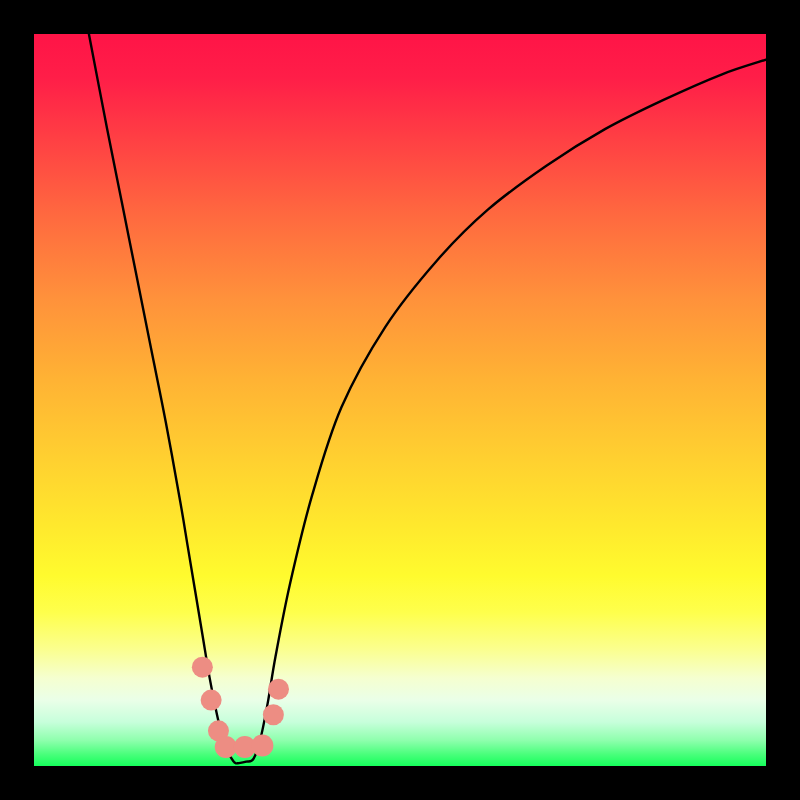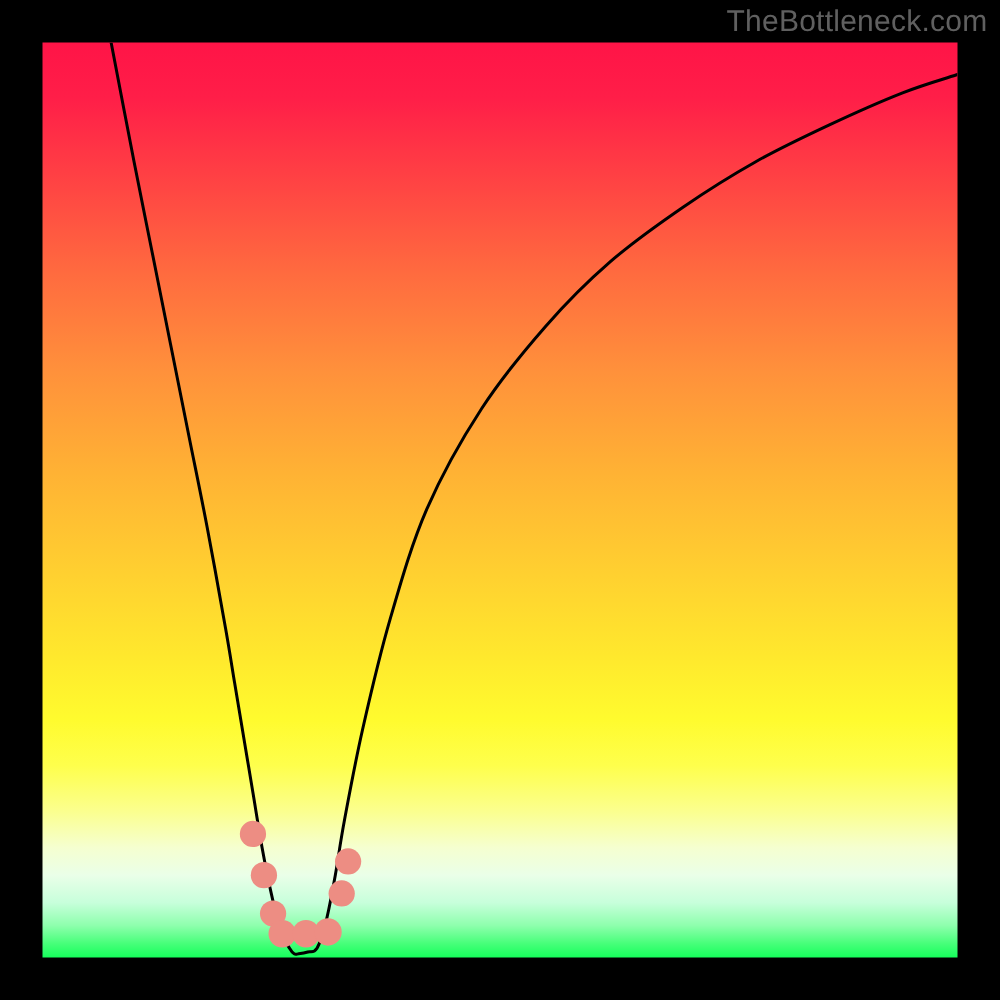--- a/index.html
+++ b/index.html
@@ -58,21 +58,20 @@
   svg.curve {
     position: absolute;
     left: 0; top: 0;
     width: 732px; height: 732px;
   }
 </style>
 </head>
 <body>
 
 <div class="frame">
-  <div class="watermark">TheBottleneck.com</div>
   <div class="plot">
     <svg class="curve" viewBox="0 0 732 732" preserveAspectRatio="none">
       <path id="curve-path" fill="none" stroke="#000" stroke-width="2.4" stroke-linecap="round" d="M 54.90 0.00 C 57.95 15.86, 67.71 67.10, 73.20 95.16 C 78.69 123.22, 82.96 143.96, 87.84 168.36 C 92.72 192.76, 97.60 217.16, 102.48 241.56 C 107.36 265.96, 112.24 290.36, 117.12 314.76 C 122.00 339.16, 126.88 362.34, 131.76 387.96 C 136.64 413.58, 142.74 447.74, 146.40 468.48 C 150.06 489.22, 151.28 497.76, 153.72 512.40 C 156.16 527.04, 158.60 541.68, 161.04 556.32 C 163.48 570.96, 165.92 585.60, 168.36 600.24 C 170.80 614.88, 173.24 630.74, 175.68 644.16 C 178.12 657.58, 180.56 669.78, 183.00 680.76 C 185.44 691.74, 187.88 702.72, 190.32 710.04 C 192.76 717.36, 195.81 721.51, 197.64 724.68 C 199.47 727.85, 200.08 728.34, 201.30 729.07 C 202.52 729.80, 203.13 729.32, 204.96 729.07 C 206.79 728.83, 209.84 728.34, 212.28 727.61 C 214.72 726.88, 217.16 728.83, 219.60 724.68 C 222.04 720.53, 224.48 712.48, 226.92 702.72 C 229.36 692.96, 231.80 679.54, 234.24 666.12 C 236.68 652.70, 237.90 641.72, 241.56 622.20 C 245.22 602.68, 250.10 575.84, 256.20 549.00 C 262.30 522.16, 269.62 490.44, 278.16 461.16 C 286.70 431.88, 295.24 401.38, 307.44 373.32 C 319.64 345.26, 335.50 317.20, 351.36 292.80 C 367.22 268.40, 385.52 246.44, 402.60 226.92 C 419.68 207.40, 435.54 191.54, 453.84 175.68 C 472.14 159.82, 492.88 145.18, 512.40 131.76 C 531.92 118.34, 551.44 106.14, 570.96 95.16 C 590.48 84.18, 610.00 75.03, 629.52 65.88 C 649.04 56.73, 671.00 46.97, 688.08 40.26 C 705.16 33.55, 724.68 28.06, 732.00 25.62"></path>
       <g id="markers">
           <circle cx="168.36" cy="633.18" r="10.50" fill="#ed8d83"></circle>
           <circle cx="177.14" cy="666.12" r="10.50" fill="#ed8d83"></circle>
           <circle cx="184.46" cy="696.86" r="10.50" fill="#ed8d83"></circle>
           <circle cx="191.78" cy="712.97" r="11.00" fill="#ed8d83"></circle>
           <circle cx="210.82" cy="712.97" r="11.00" fill="#ed8d83"></circle>
           <circle cx="228.38" cy="711.50" r="11.00" fill="#ed8d83"></circle>

